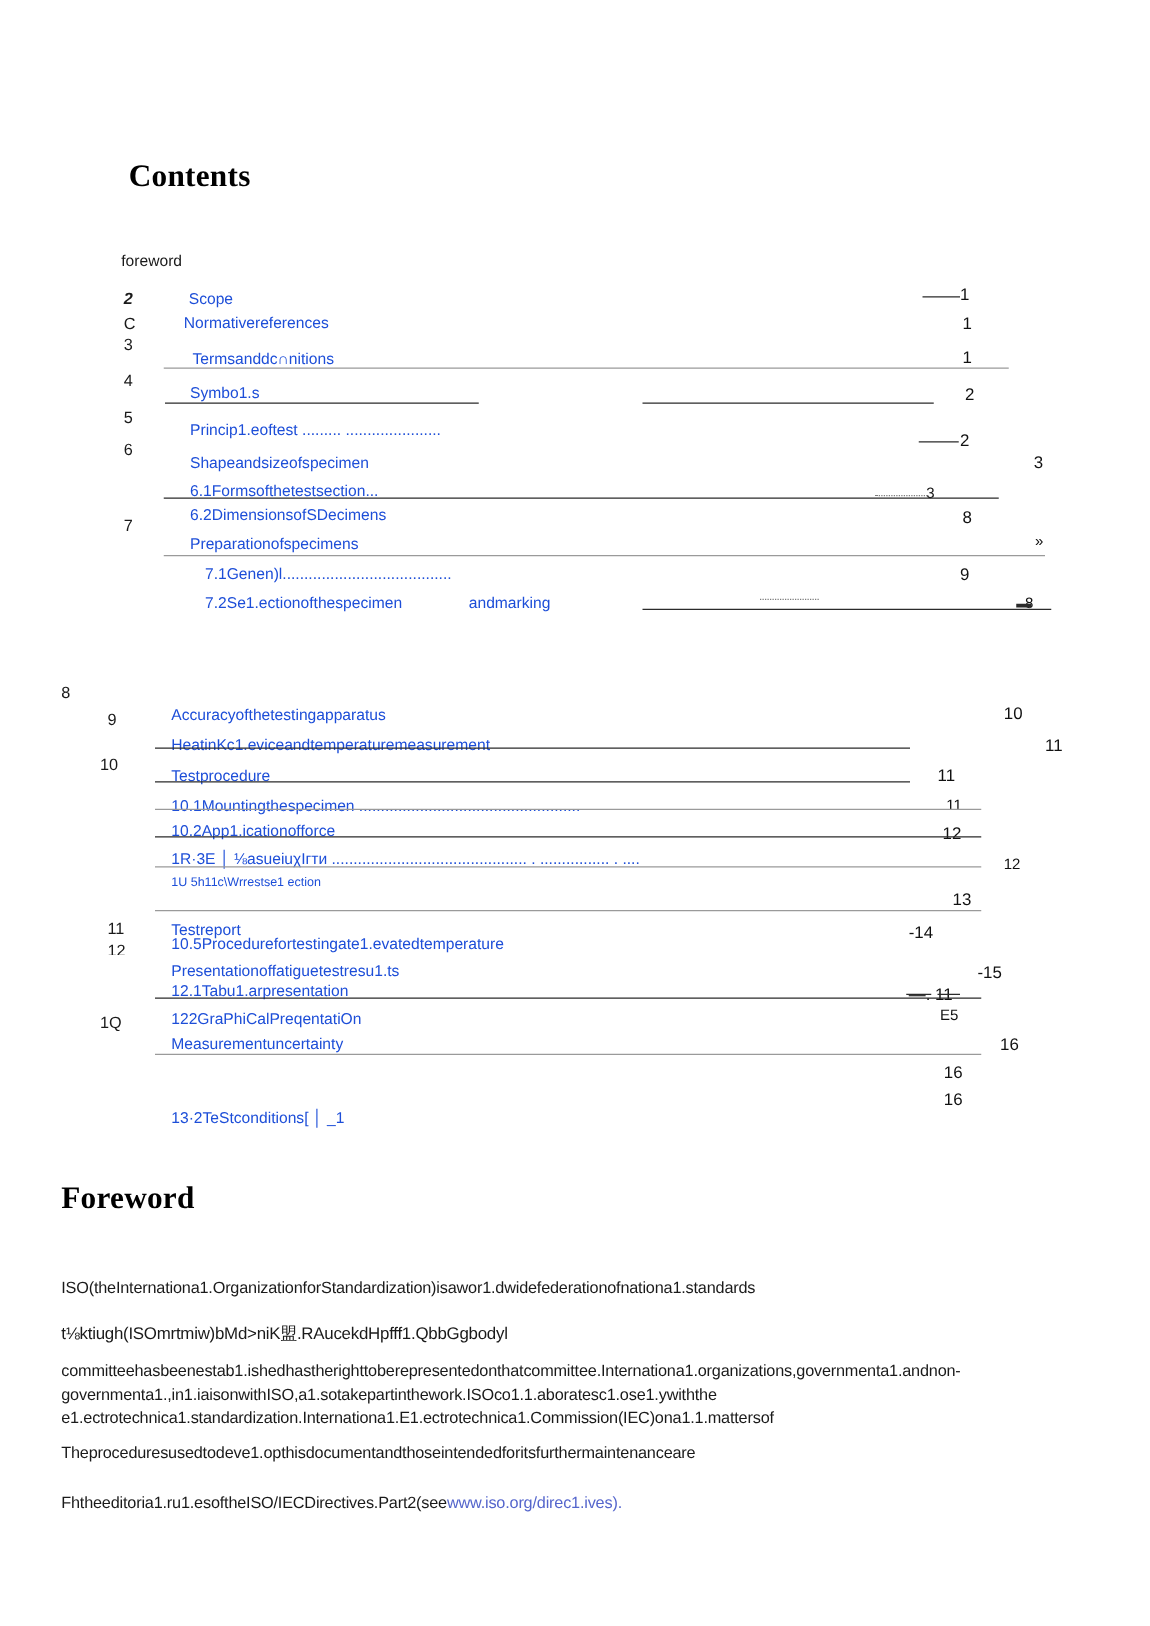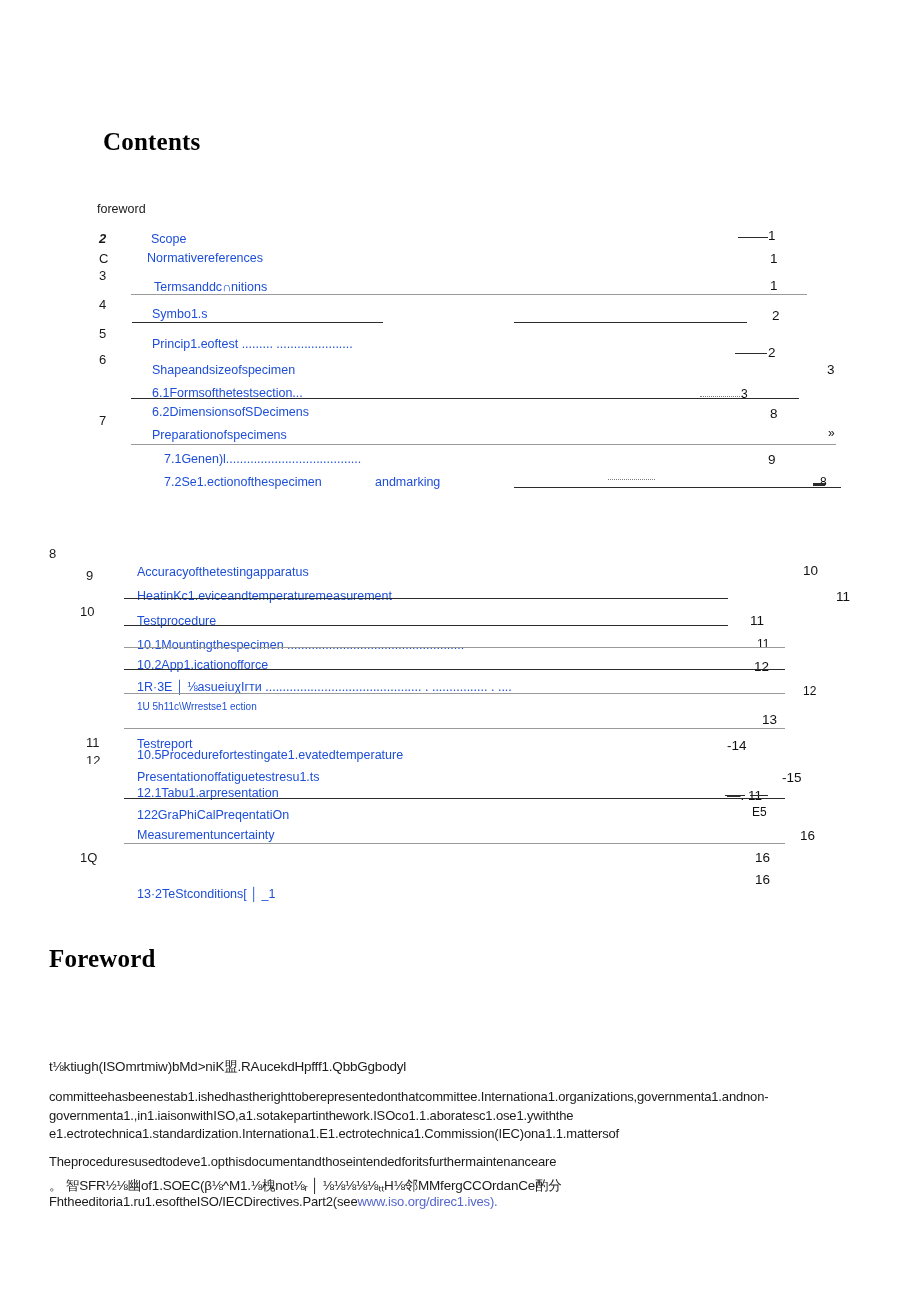--- a/index.html
+++ b/index.html
@@ -94,21 +94,21 @@
   <div class="abs toc-num" style="left:99px; top:268px;">3</div>
   <div class="abs toc-num" style="left:99px; top:297px;">4</div>
   <div class="abs toc-num" style="left:99px; top:326px;">5</div>
   <div class="abs toc-num" style="left:99px; top:352px;">6</div>
   <div class="abs toc-num" style="left:99px; top:413px;">7</div>
   <div class="abs toc-num" style="left:49px; top:546px;">8</div>
   <div class="abs toc-num" style="left:86px; top:568px;">9</div>
   <div class="abs toc-num" style="left:80px; top:604px;">10</div>
   <div class="abs toc-num" style="left:86px; top:735px;">11</div>
   <div class="abs toc-num" style="left:86px; top:753px; overflow:hidden; height:11px;">12</div>
-  <div class="abs toc-num" style="left:80px; top:810px;margin-top:40px;">1Q</div>
+  <div class="abs toc-num" style="left:80px; top:810px;">1Q</div>
 
   <div class="abs toc-t" style="left:151px; top:232px;">Scope</div>
   <div class="abs toc-t" style="left:147px; top:251px;">Normativereferences</div>
   <div class="abs toc-t" style="left:154px; top:280px;">Termsanddc∩nitions</div>
   <div class="abs toc-t" style="left:152px; top:307px;">Symbo1.s</div>
   <div class="abs toc-t" style="left:152px; top:337px;">Princip1.eoftest ......... ......................</div>
   <div class="abs toc-t" style="left:152px; top:363px;">Shapeandsizeofspecimen</div>
   <div class="abs toc-t" style="left:152px; top:386px;">6.1Formsofthetestsection...</div>
   <div class="abs toc-t" style="left:152px; top:405px;">6.2DimensionsofSDecimens</div>
   <div class="abs toc-t" style="left:152px; top:428px;">Preparationofspecimens</div>
@@ -176,22 +176,22 @@
   <div class="rule" style="left:124px; top:669px; width:661px;"></div>
   <div class="rule-grey" style="left:124px; top:693px; width:661px;"></div>
   <div class="rule-grey" style="left:124px; top:728px; width:661px;"></div>
   <div class="rule" style="left:124px; top:798px; width:661px;"></div>
   <div class="rule-grey" style="left:124px; top:843px; width:661px;"></div>
   <div class="rule" style="left:750px; top:795px; width:18px;"></div>
   <div class="rule" style="left:725px; top:795px; width:20px;"></div>
 
   <div class="abs h-foreword">Foreword</div>
 
+  <div class="abs para" style="left:49px; top:1022px;">ISO(theInternationa1.OrganizationforStandardization)isawor1.dwidefederationofnationa1.standards</div>
   <div class="abs para-garble" style="left:49px; top:1058px;">t⅛ktiugh(ISOmrtmiw)bMd&gt;niK盟.RAucekdHpfff1.QbbGgbodyl</div>
   <div class="abs para" style="left:49px; top:1089px;">committeehasbeenestab1.ishedhastherighttoberepresentedonthatcommittee.Internationa1.organizations,governmenta1.andnon-</div>
   <div class="abs para" style="left:49px; top:1108px;">governmenta1.,in1.iaisonwithISO,a1.sotakepartinthework.ISOco1.1.aboratesc1.ose1.ywiththe</div>
   <div class="abs para" style="left:49px; top:1126px;">e1.ectrotechnica1.standardization.Internationa1.E1.ectrotechnica1.Commission(IEC)ona1.1.mattersof</div>
   <div class="abs para" style="left:49px; top:1154px;">Theproceduresusedtodeve1.opthisdocumentandthoseintendedforitsfurthermaintenanceare</div>
 
-  <div class="abs para-garble" style="left:49px; top:1176px;">。 智SFR½⅛幽of1.SOEC(β⅛^M1.⅛槐not⅛ᵣ │ ⅛⅛⅛⅛⅛ₜₜH⅛邻MMfergCCOrdanCe酌分</div>
   <div class="abs para" style="left:49px; top:1194px;"><span>Fhtheeditoria1.ru1.esoftheISO/IECDirectives.Part2(see</span><span class="link">www.iso.org/direc1.ives).</span></div>
 
 </div>
 
 </body></html>

